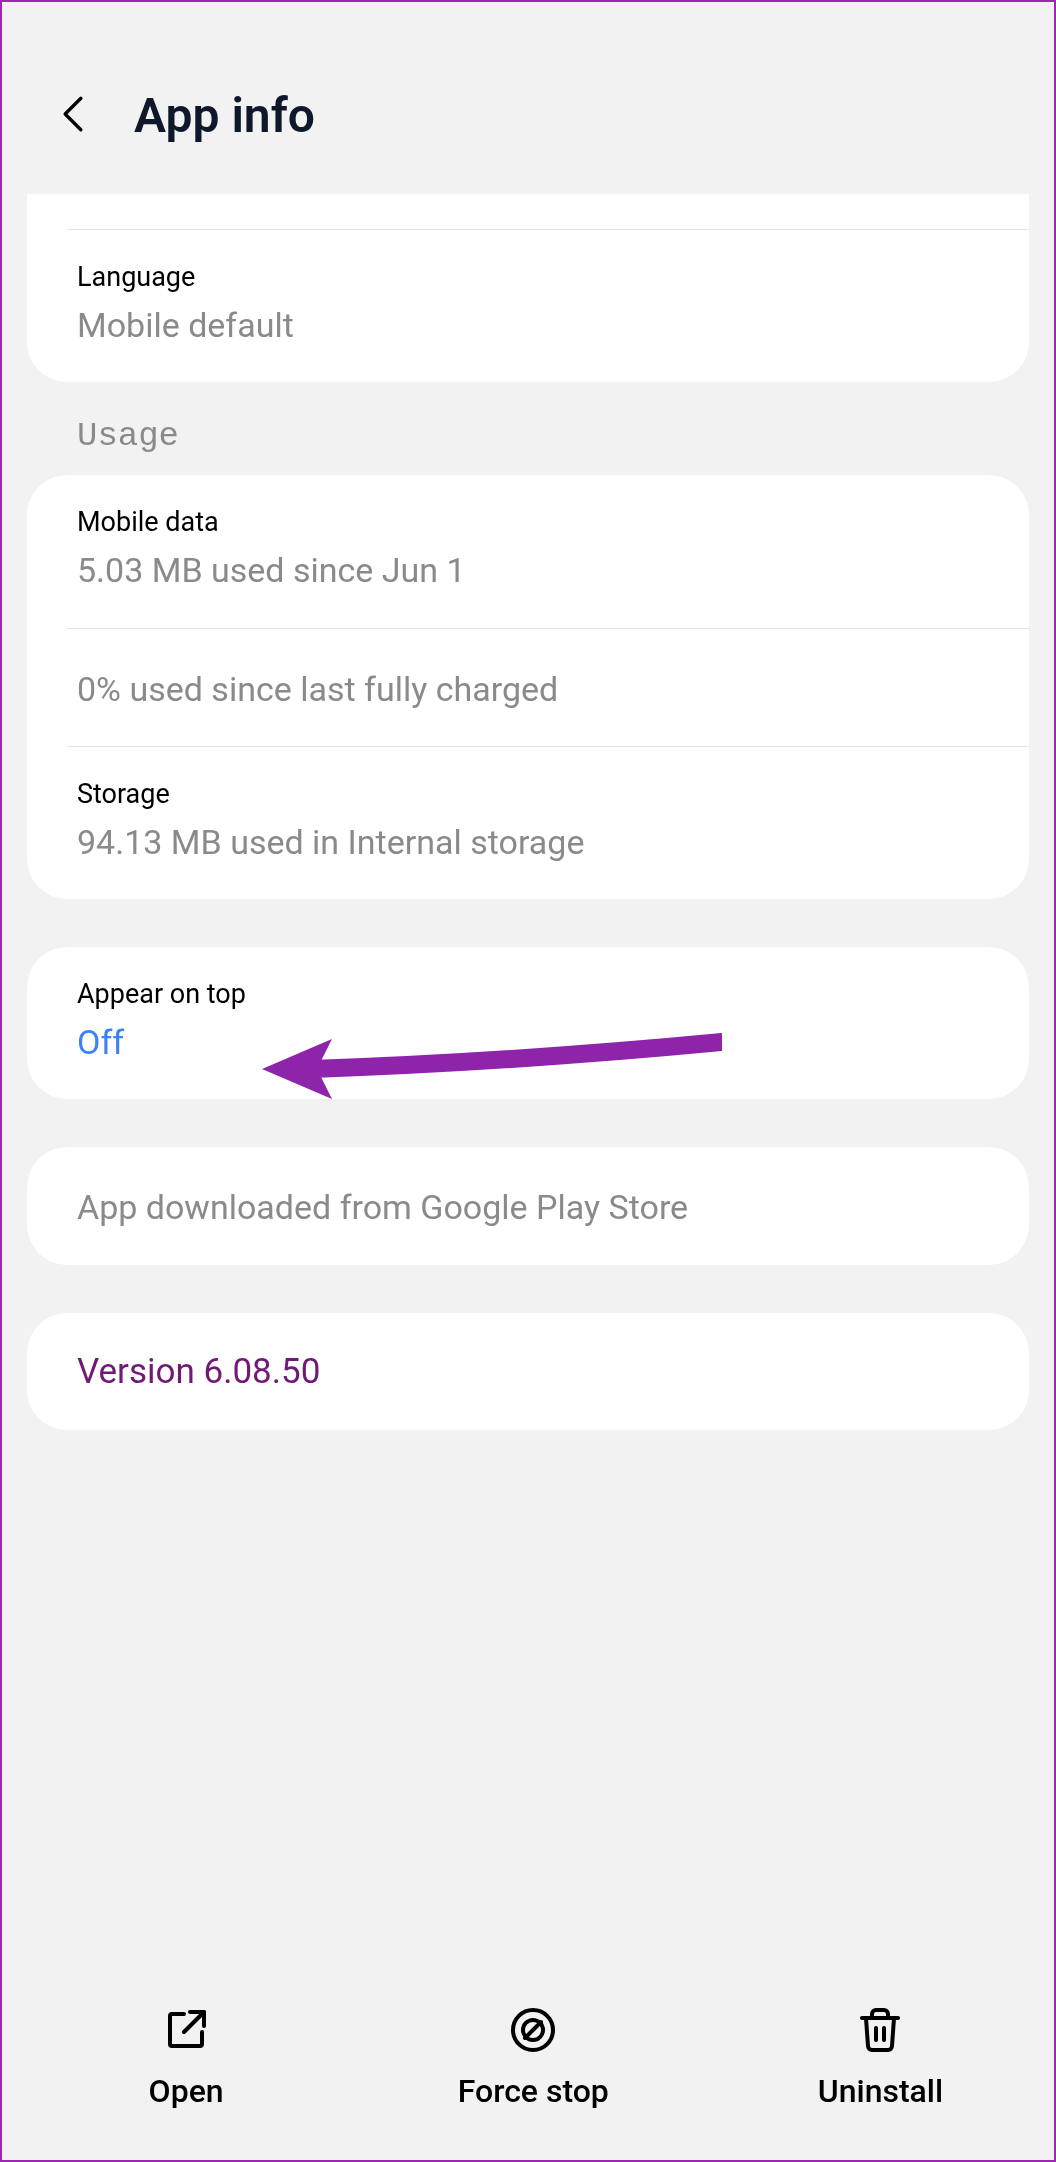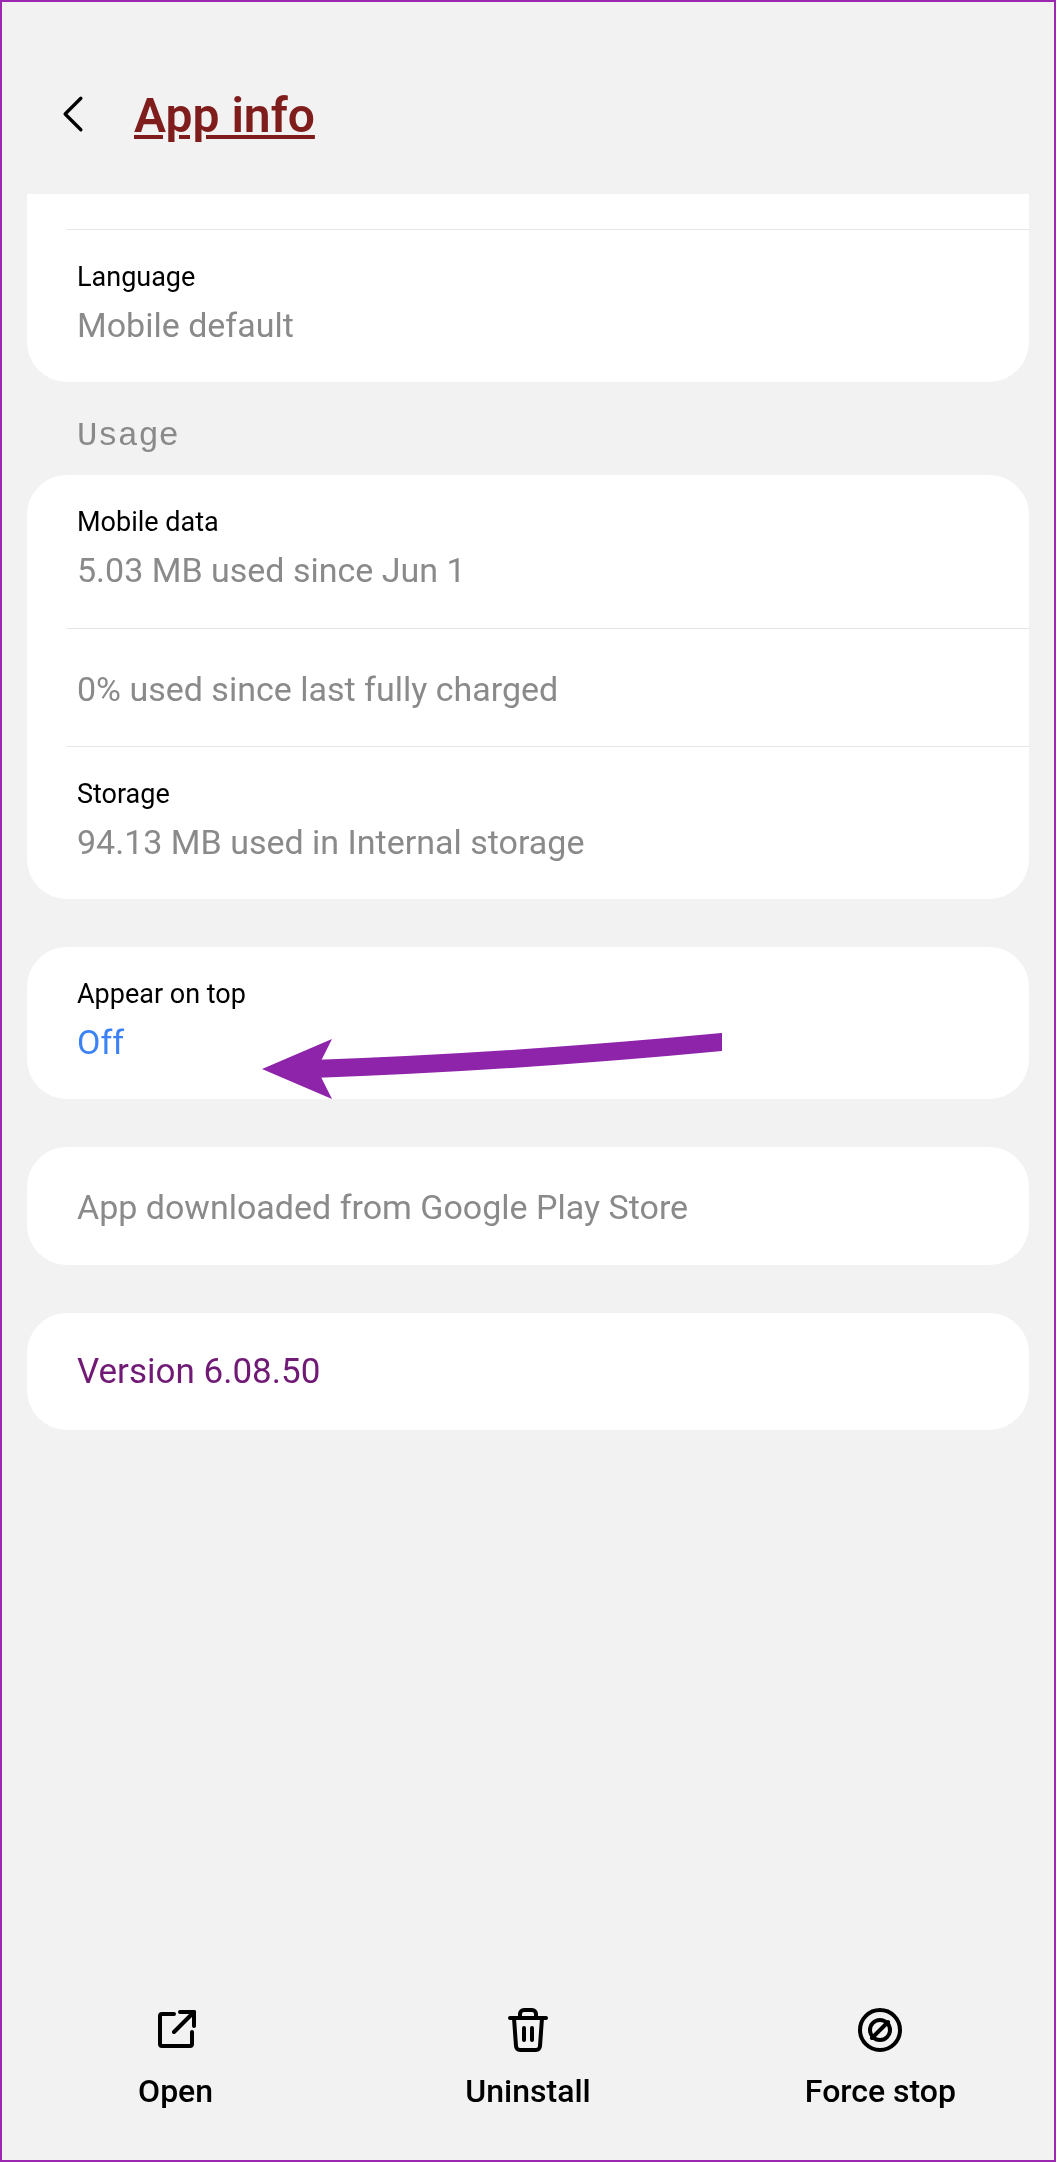--- a/index.html
+++ b/index.html
@@ -18,22 +18,21 @@
       padding: 85px 45px 50px 55px;
       gap: 45px;
     }
     .back-icon {
       width: 32px;
       height: 42px;
     }
     .page-title {
       font-size: 48px;
       font-weight: 600;
-      color: #7f1d1d;
-      text-decoration: underline;
+      color: #0f172a;
     }
     .card {
       background: #fff;
       border-radius: 40px;
       margin: 0 25px;
       overflow: hidden;
     }
     .card.first {
       margin-top: 0;
       border-top-left-radius: 0;
@@ -73,21 +72,21 @@
       padding: 35px 75px 20px;
       font-family: Liberation Mono, monospace;
     }
     .spacer-sm { height: 48px; }
     .footer {
       position: absolute;
       bottom: 0;
       left: 0;
       right: 0;
       display: flex;
-      justify-content: space-between;
+      justify-content: flex-end;
       padding: 40px 0 50px;
       background: #f2f2f2;
     }
     .footer-btn {
       display: flex;
       flex-direction: column;
       align-items: center;
       gap: 18px;
       width: 33%;
     }
@@ -204,29 +203,29 @@
   <div class="footer-btn">
     <svg viewBox="0 0 24 24" fill="none" stroke="#000" stroke-width="2" stroke-linecap="round" stroke-linejoin="round">
       <path d="M11 4H5a1 1 0 0 0-1 1v14a1 1 0 0 0 1 1h14a1 1 0 0 0 1-1v-6"></path>
       <polyline points="14,3 21,3 21,10"></polyline>
       <line x1="11" y1="13" x2="21" y2="3"></line>
     </svg>
     <div class="footer-label">Open</div>
   </div>
   <div class="footer-btn">
     <svg viewBox="0 0 24 24" fill="none" stroke="#000" stroke-width="2" stroke-linecap="round" stroke-linejoin="round">
+      <circle cx="12" cy="12" r="10"></circle>
+      <circle cx="12" cy="12" r="5"></circle>
+      <line x1="8" y1="16" x2="16" y2="8"></line>
+    </svg>
+    <div class="footer-label">Force stop</div>
+  </div>
+  <div class="footer-btn">
+    <svg viewBox="0 0 24 24" fill="none" stroke="#000" stroke-width="2" stroke-linecap="round" stroke-linejoin="round">
       <polyline points="3,6 5,6 21,6"></polyline>
       <path d="M19 6l-1 14a2 2 0 0 1-2 2H8a2 2 0 0 1-2-2L5 6"></path>
       <path d="M8 6V4a2 2 0 0 1 2-2h4a2 2 0 0 1 2 2v2"></path>
       <line x1="10" y1="11" x2="10" y2="17"></line>
       <line x1="14" y1="11" x2="14" y2="17"></line>
     </svg>
     <div class="footer-label">Uninstall</div>
   </div>
-  <div class="footer-btn">
-    <svg viewBox="0 0 24 24" fill="none" stroke="#000" stroke-width="2" stroke-linecap="round" stroke-linejoin="round">
-      <circle cx="12" cy="12" r="10"></circle>
-      <circle cx="12" cy="12" r="5"></circle>
-      <line x1="8" y1="16" x2="16" y2="8"></line>
-    </svg>
-    <div class="footer-label">Force stop</div>
-  </div>
 </div>
 
 </body></html>

